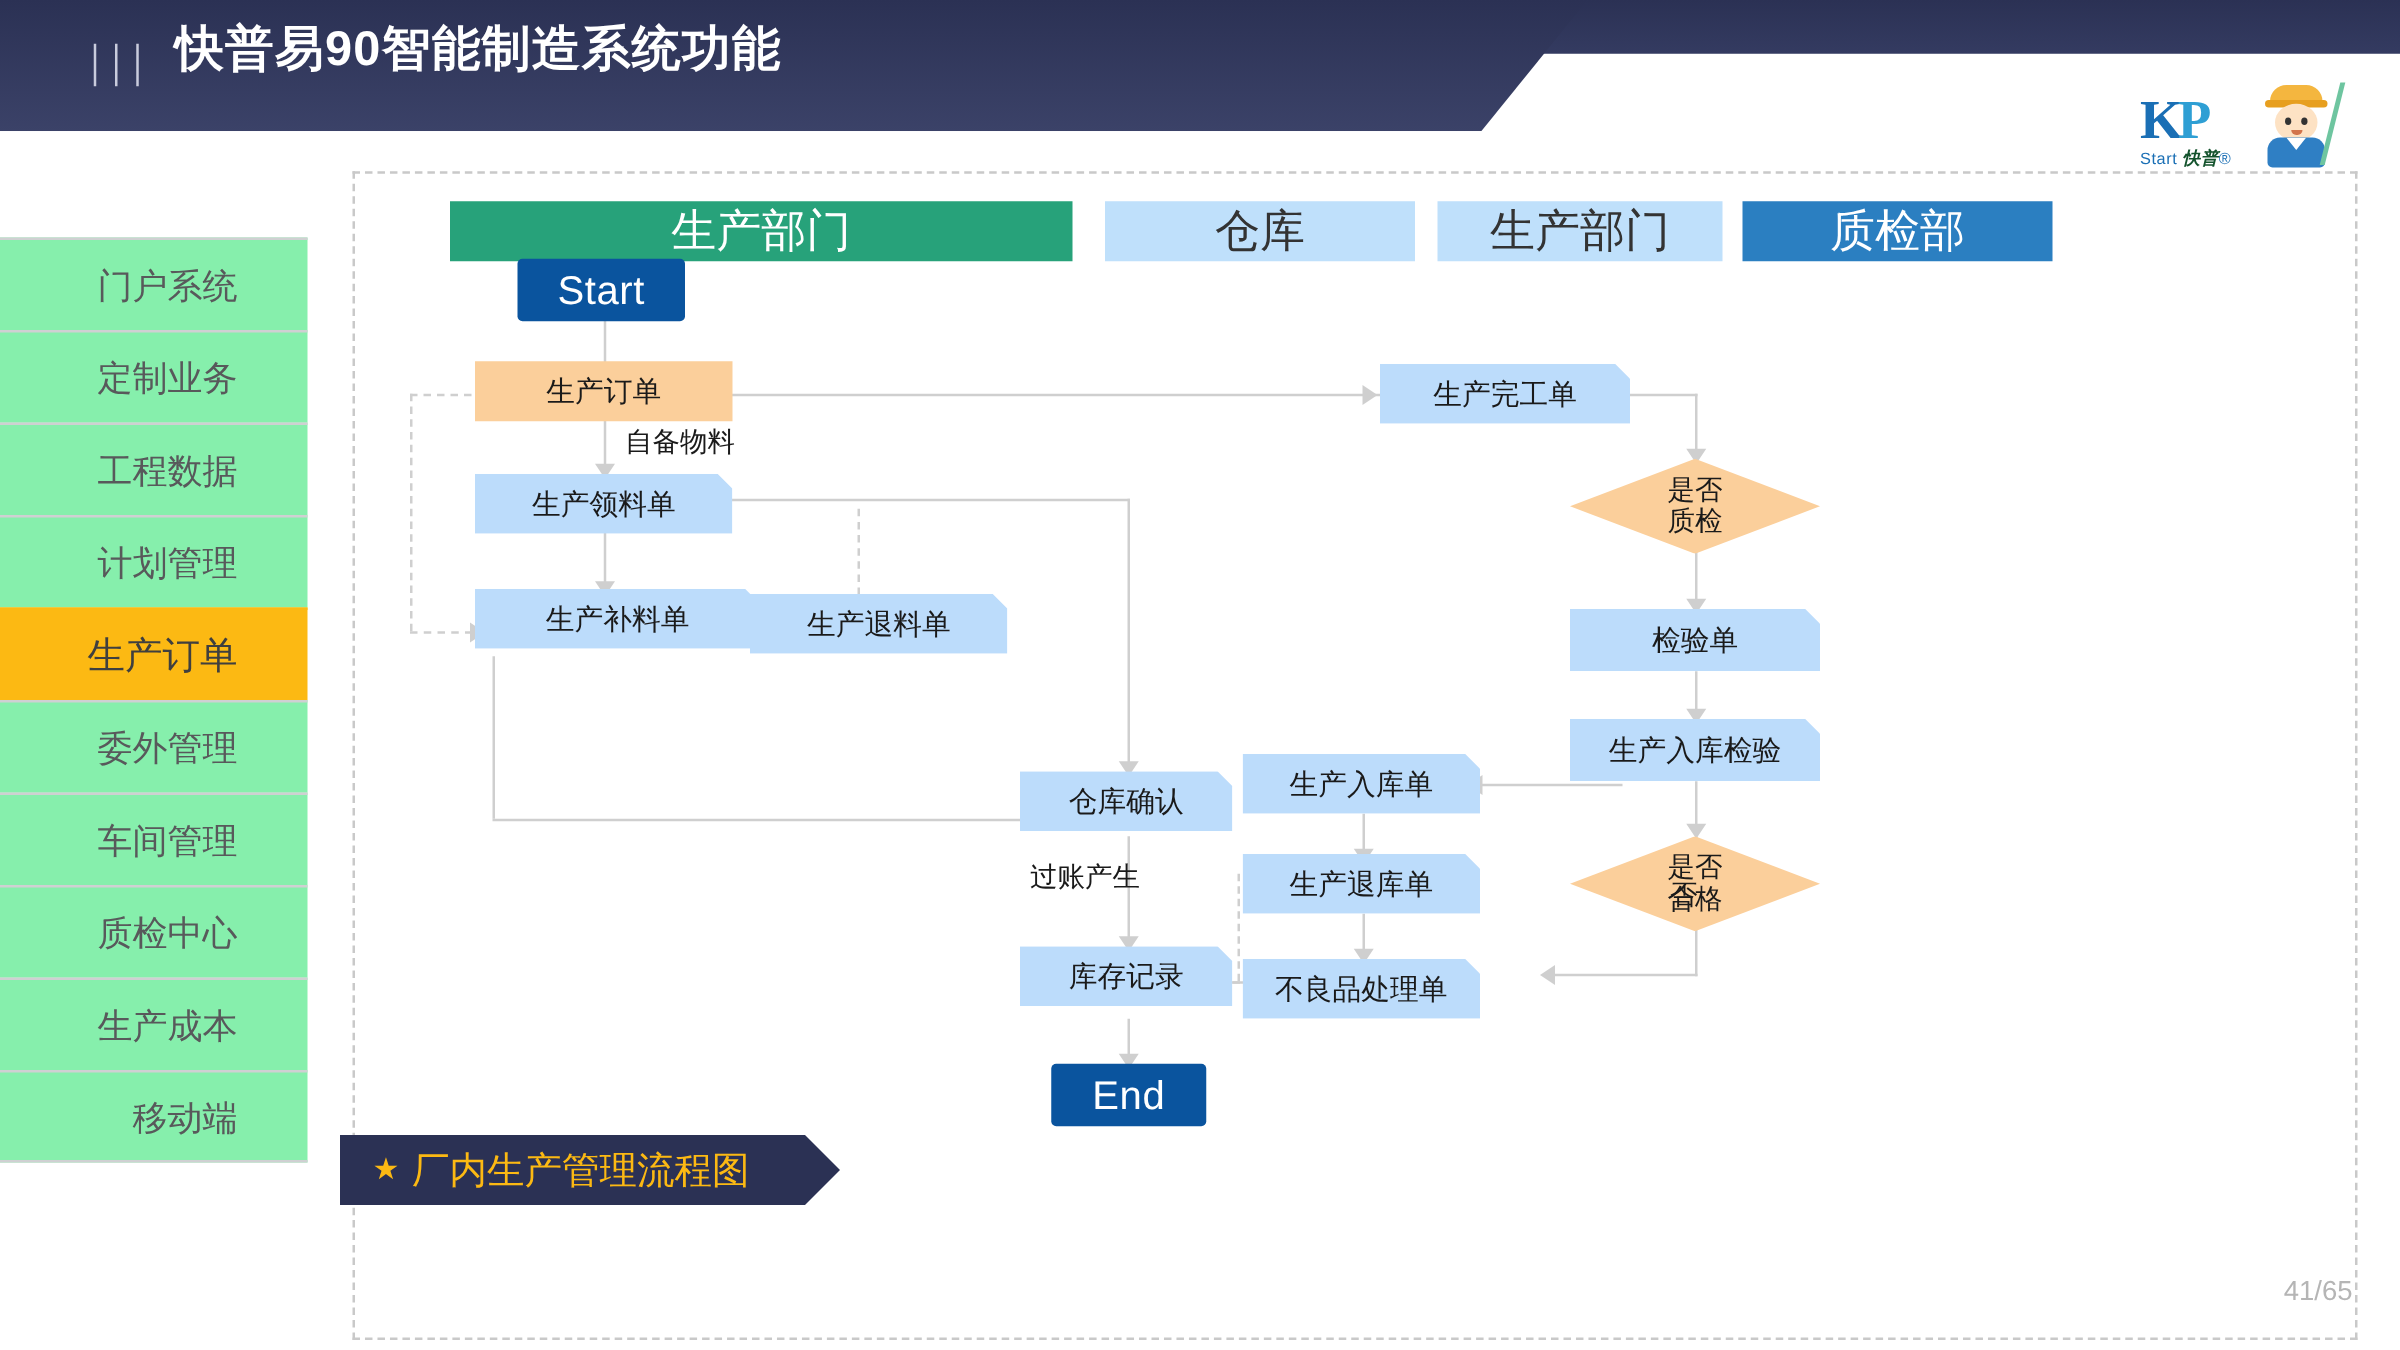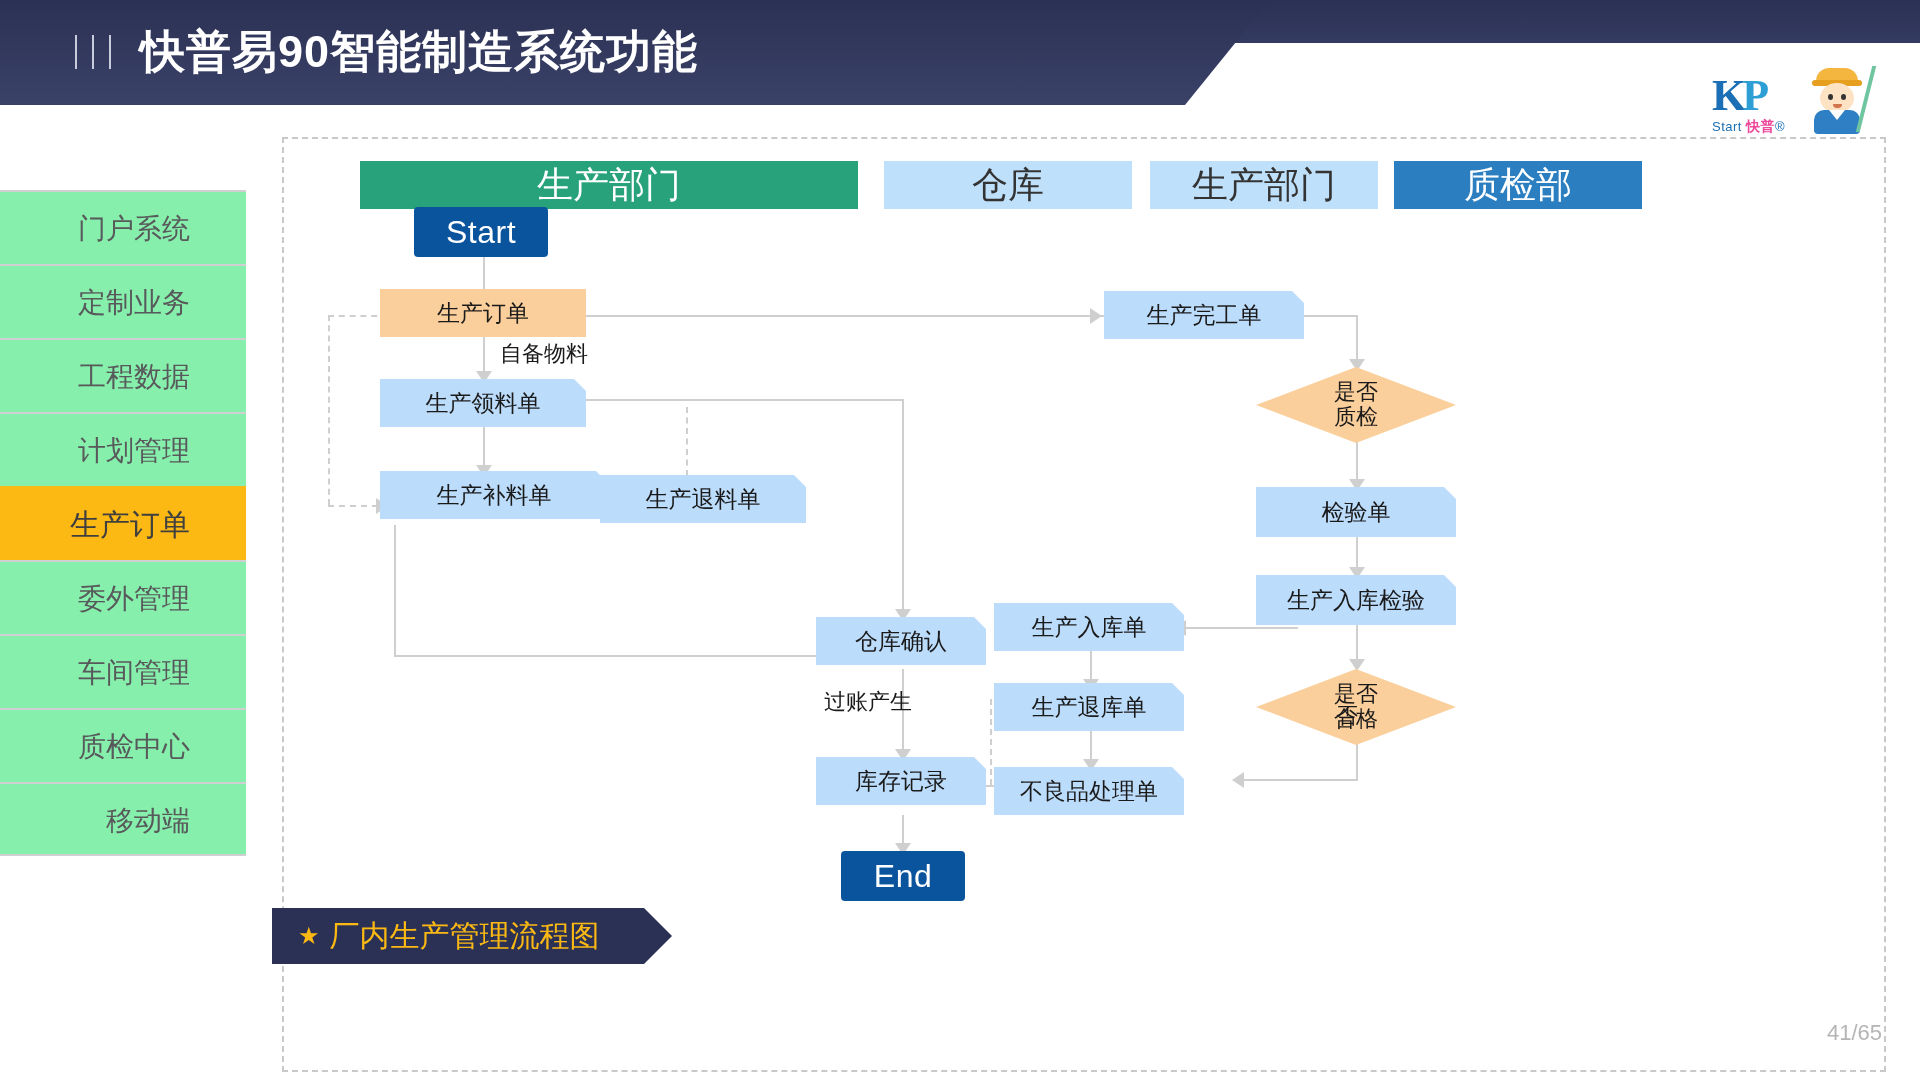--- a/index.html
+++ b/index.html
@@ -18,40 +18,40 @@
     position:absolute;left:0;top:0;width:1270px;height:105px;
     background:linear-gradient(180deg,#2b3154 0%,#3b4268 100%);
     clip-path:polygon(0 0,1270px 0,1185px 105px,0 105px);
   }
   .hamburger{
     position:absolute;left:75px;top:33px;width:36px;height:38px;
     display:flex;justify-content:space-between;align-items:center;
   }
   .hamburger i{display:block;width:2px;height:34px;background:#c9ccdd;}
   .header-title{
-    position:absolute;left:140px;top:18px;
-    color:#ffffff;font-size:45px;font-weight:bold;letter-spacing:1px;
+    position:absolute;left:140px;top:6px;
+    color:#ffffff;font-size:39px;font-weight:bold;letter-spacing:1px;
     white-space:nowrap;line-height:68px;
   }
   
   .logo{position:absolute;left:1712px;top:68px;width:170px;height:78px;}
   .logo .kp{
     position:absolute;left:0;top:2px;font-size:44px;font-weight:bold;
     color:#1a6fb5;letter-spacing:-4px;font-family:"Liberation Serif",serif;
   }
   .logo .kp .o{color:#2e9fd4;}
   .logo .slash{
     position:absolute;left:152px;top:-2px;width:4px;height:66px;
     background:#6ec5a0;transform:skewX(-14deg);
   }
   .logo .sub{
     position:absolute;left:0;top:50px;font-size:13px;color:#1a6fb5;
     letter-spacing:.5px;white-space:nowrap;
   }
-  .logo .sub b{color:#ec4899;font-size:14px;}
+  .logo .sub b{color:#14532d;font-size:14px;font-style:italic;}
   .mascot{position:absolute;left:96px;top:0px;width:58px;height:66px;}
   .mascot .hat{position:absolute;left:8px;top:0;width:42px;height:15px;border-radius:21px 21px 3px 3px;background:#f4b63f;}
   .mascot .hatb{position:absolute;left:4px;top:12px;width:50px;height:6px;border-radius:3px;background:#e79f1f;}
   .mascot .face{position:absolute;left:12px;top:15px;width:34px;height:30px;border-radius:50%;background:#fde2c4;}
   .mascot .eye{position:absolute;top:26px;width:5px;height:6px;border-radius:50%;background:#333;}
   .mascot .eye.l{left:20px;} .mascot .eye.r{left:33px;}
   .mascot .mouth{position:absolute;left:25px;top:36px;width:9px;height:4px;border-radius:0 0 6px 6px;background:#d2744c;}
   .mascot .body{position:absolute;left:6px;top:42px;width:46px;height:24px;border-radius:10px 10px 4px 4px;background:#2f7fc4;}
   .mascot .collar{position:absolute;left:21px;top:42px;width:16px;height:10px;background:#fff;clip-path:polygon(0 0,100% 0,50% 100%);}
   
@@ -158,20 +158,21 @@
 
 <div class="sidebar">
   <div class="nav-item">门户系统</div>
   <div class="nav-item">定制业务</div>
   <div class="nav-item">工程数据</div>
   <div class="nav-item">计划管理</div>
   <div class="nav-item active">生产订单</div>
   <div class="nav-item">委外管理</div>
   <div class="nav-item">车间管理</div>
   <div class="nav-item">质检中心</div>
+  <div class="nav-item">生产成本</div>
   <div class="nav-item">移动端</div>
 </div>
 
 <div class="canvas">
 
   <div class="lane green" style="left:76px;top:22px;width:498px;">生产部门</div>
   <div class="lane light" style="left:600px;top:22px;width:248px;">仓库</div>
   <div class="lane light" style="left:866px;top:22px;width:228px;">生产部门</div>
   <div class="lane dark" style="left:1110px;top:22px;width:248px;">质检部</div>
 

